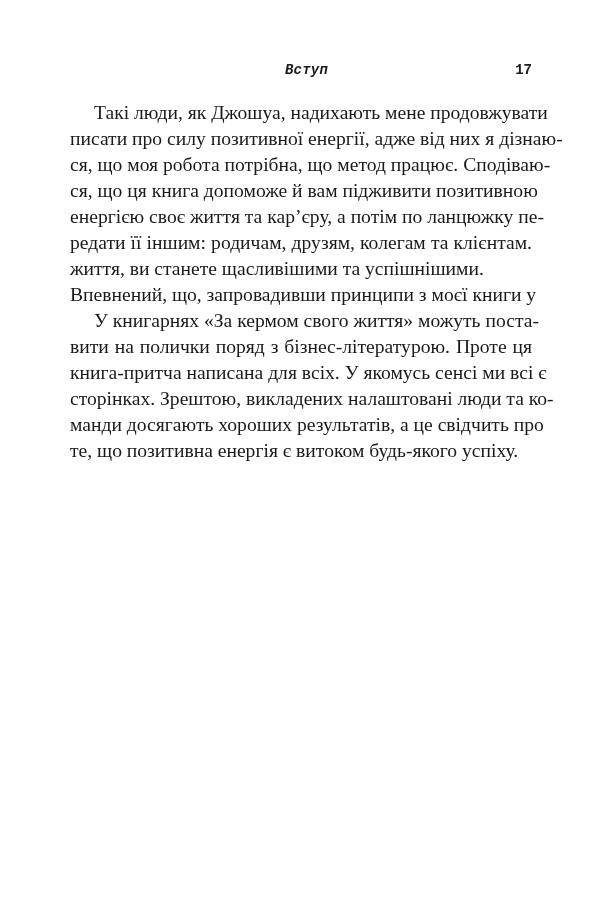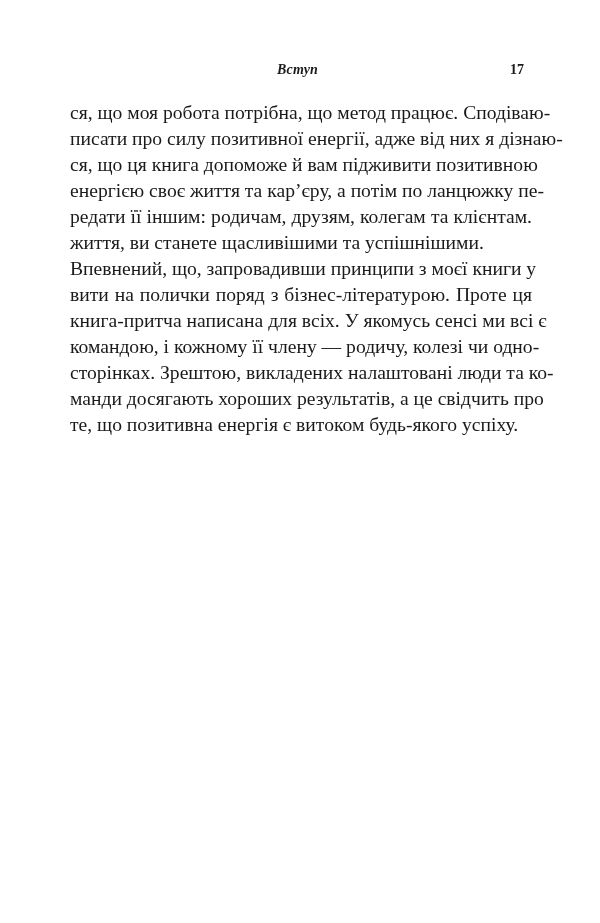--- a/index.html
+++ b/index.html
@@ -10,24 +10,24 @@
     body {
       width: 600px;
       height: 923px;
       position: relative;
       overflow: hidden;
       color: #1a1a1a;
     }
     .running-head {
       position: absolute;
       top: 62px;
-      left: 70px;
+      left: 78px;
       width: 462px;
       height: 22px;
-      font-family: Liberation Serif, serif;
+      font-family: Liberation Mono, monospace;
       font-weight: bold;
       font-size: 14px;
     }
     .section-title {
       position: absolute;
       left: 207px;
       top: 0;
       font-style: italic;
       letter-spacing: 0.2px;
     }
@@ -64,29 +64,30 @@
 </head>
 <body>
 
 <div class="running-head">
   <span class="section-title">Вступ</span>
   <span class="page-number">17</span>
 </div>
 
 <div class="body-text">
   <div>
+    <span class="line first">Такі люди, як Джошуа, надихають мене продовжувати</span>
+    <span class="line">писати про силу позитивної енергії, адже від них я дізнаю-</span>
     <span class="line">ся, що моя робота потрібна, що метод працює. Сподіваю-</span>
-    <span class="line">писати про силу позитивної енергії, адже від них я дізнаю-</span>
     <span class="line">ся, що ця книга допоможе й вам підживити позитивною</span>
     <span class="line">енергією своє життя та кар’єру, а потім по ланцюжку пе-</span>
     <span class="line">редати її іншим: родичам, друзям, колегам та клієнтам.</span>
     <span class="line last">життя, ви станете щасливішими та успішнішими.</span>
     <span class="line">Впевнений, що, запровадивши принципи з моєї книги у</span>
   </div>
   <div>
+    <span class="line first">У книгарнях «За кермом свого життя» можуть поста-</span>
     <span class="line">вити на полички поряд з бізнес-літературою. Проте ця</span>
     <span class="line">книга-притча написана для всіх. У якомусь сенсі ми всі є</span>
-    <span class="line">командою, і кожному її члену — родичу, колезі чи одно-</span>
     <span class="line">сторінках. Зрештою, викладених налаштовані люди та ко-</span>
     <span class="line">манди досягають хороших результатів, а це свідчить про</span>
     <span class="line last">те, що позитивна енергія є витоком будь-якого успіху.</span>
   </div>
 </div>
 
 </body></html>

